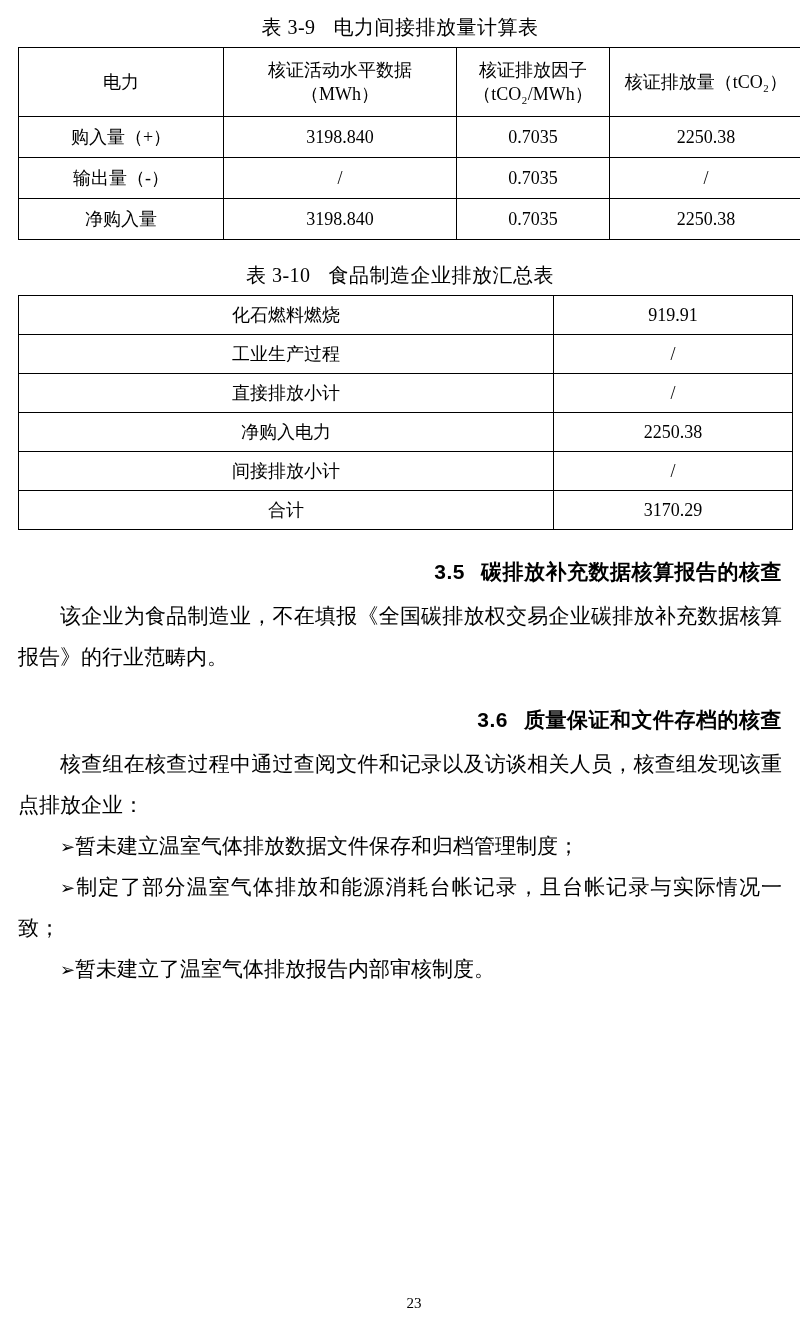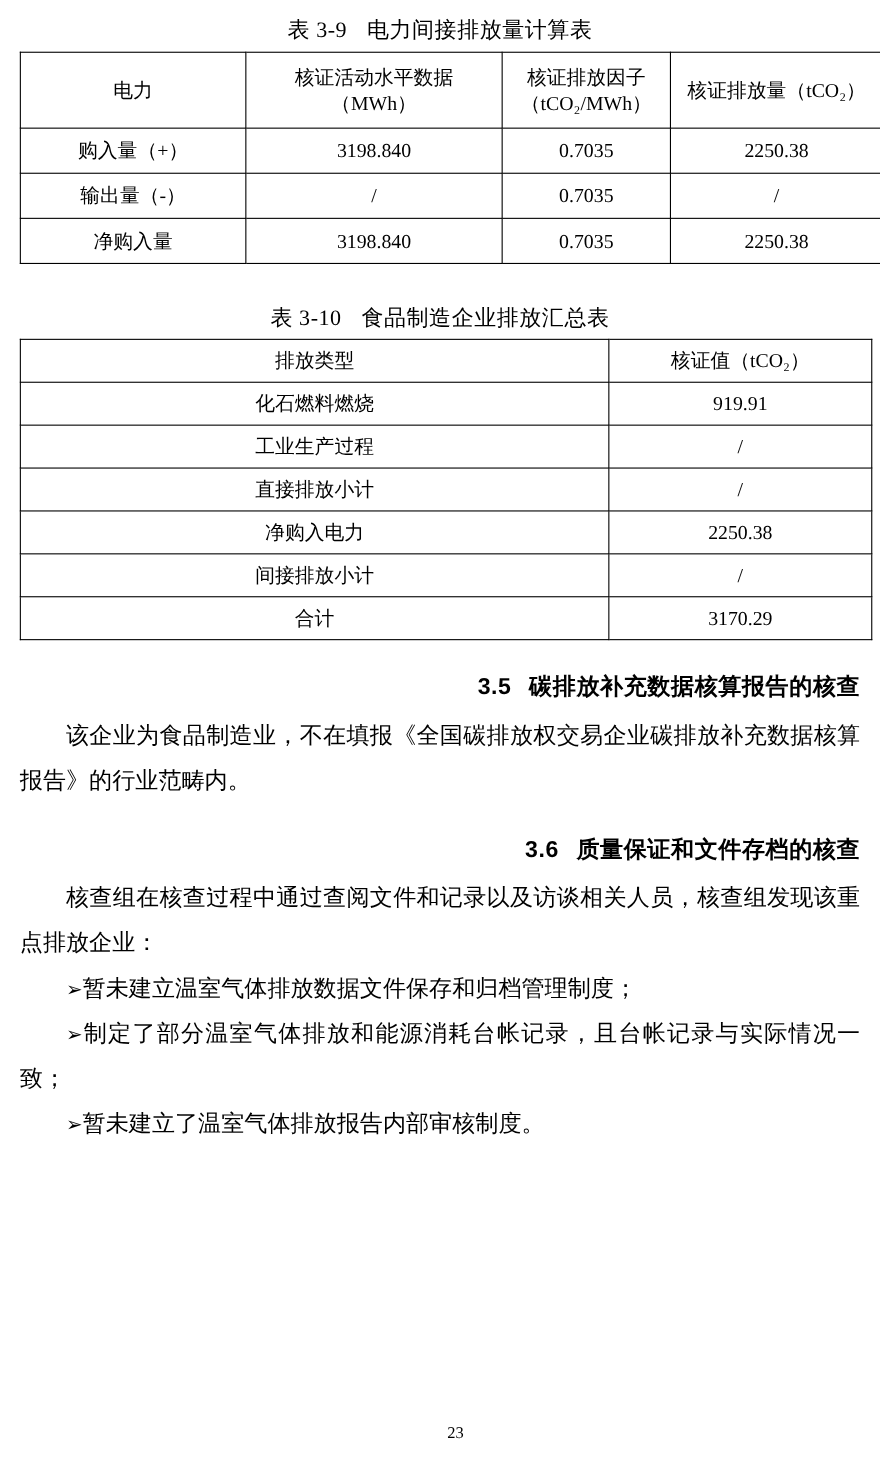--- a/index.html
+++ b/index.html
@@ -132,30 +132,26 @@
       </tr>
       <tr class="row">
         <td class="c0">净购入量</td>
         <td class="c1">3198.840</td>
         <td class="c2">0.7035</td>
         <td class="c3">2250.38</td>
       </tr>
     </tbody>
   </table>
 
-  <div class="table-caption" style="margin-top:35px;">
+  <div class="table-caption" style="margin-top:22px;">
     <span>表 3-10</span><span class="caption-gap"></span><span>食品制造企业排放汇总表</span>
   </div>
 
   <table class="t310">
     <tbody>
-      <tr class="row">
-        <td class="c0">排放类型</td>
-        <td class="c1">核证值（tCO₂）</td>
-      </tr>
       <tr class="row">
         <td class="c0">化石燃料燃烧</td>
         <td class="c1">919.91</td>
       </tr>
       <tr class="row">
         <td class="c0">工业生产过程</td>
         <td class="c1">/</td>
       </tr>
       <tr class="row">
         <td class="c0">直接排放小计</td>

